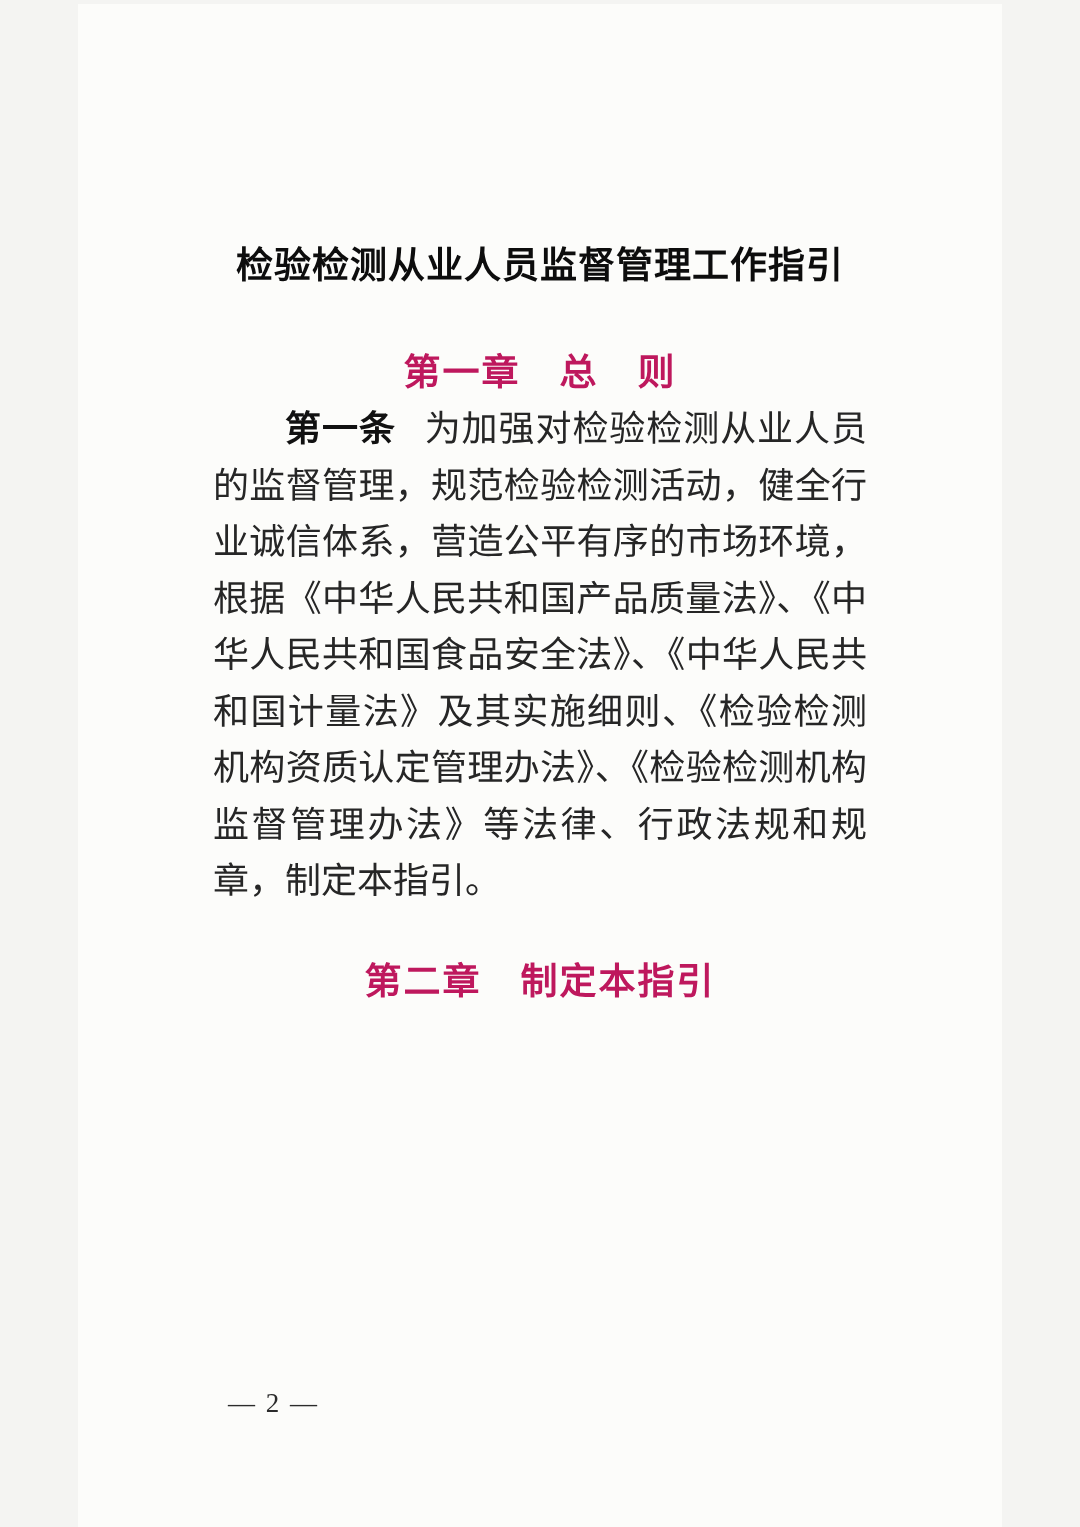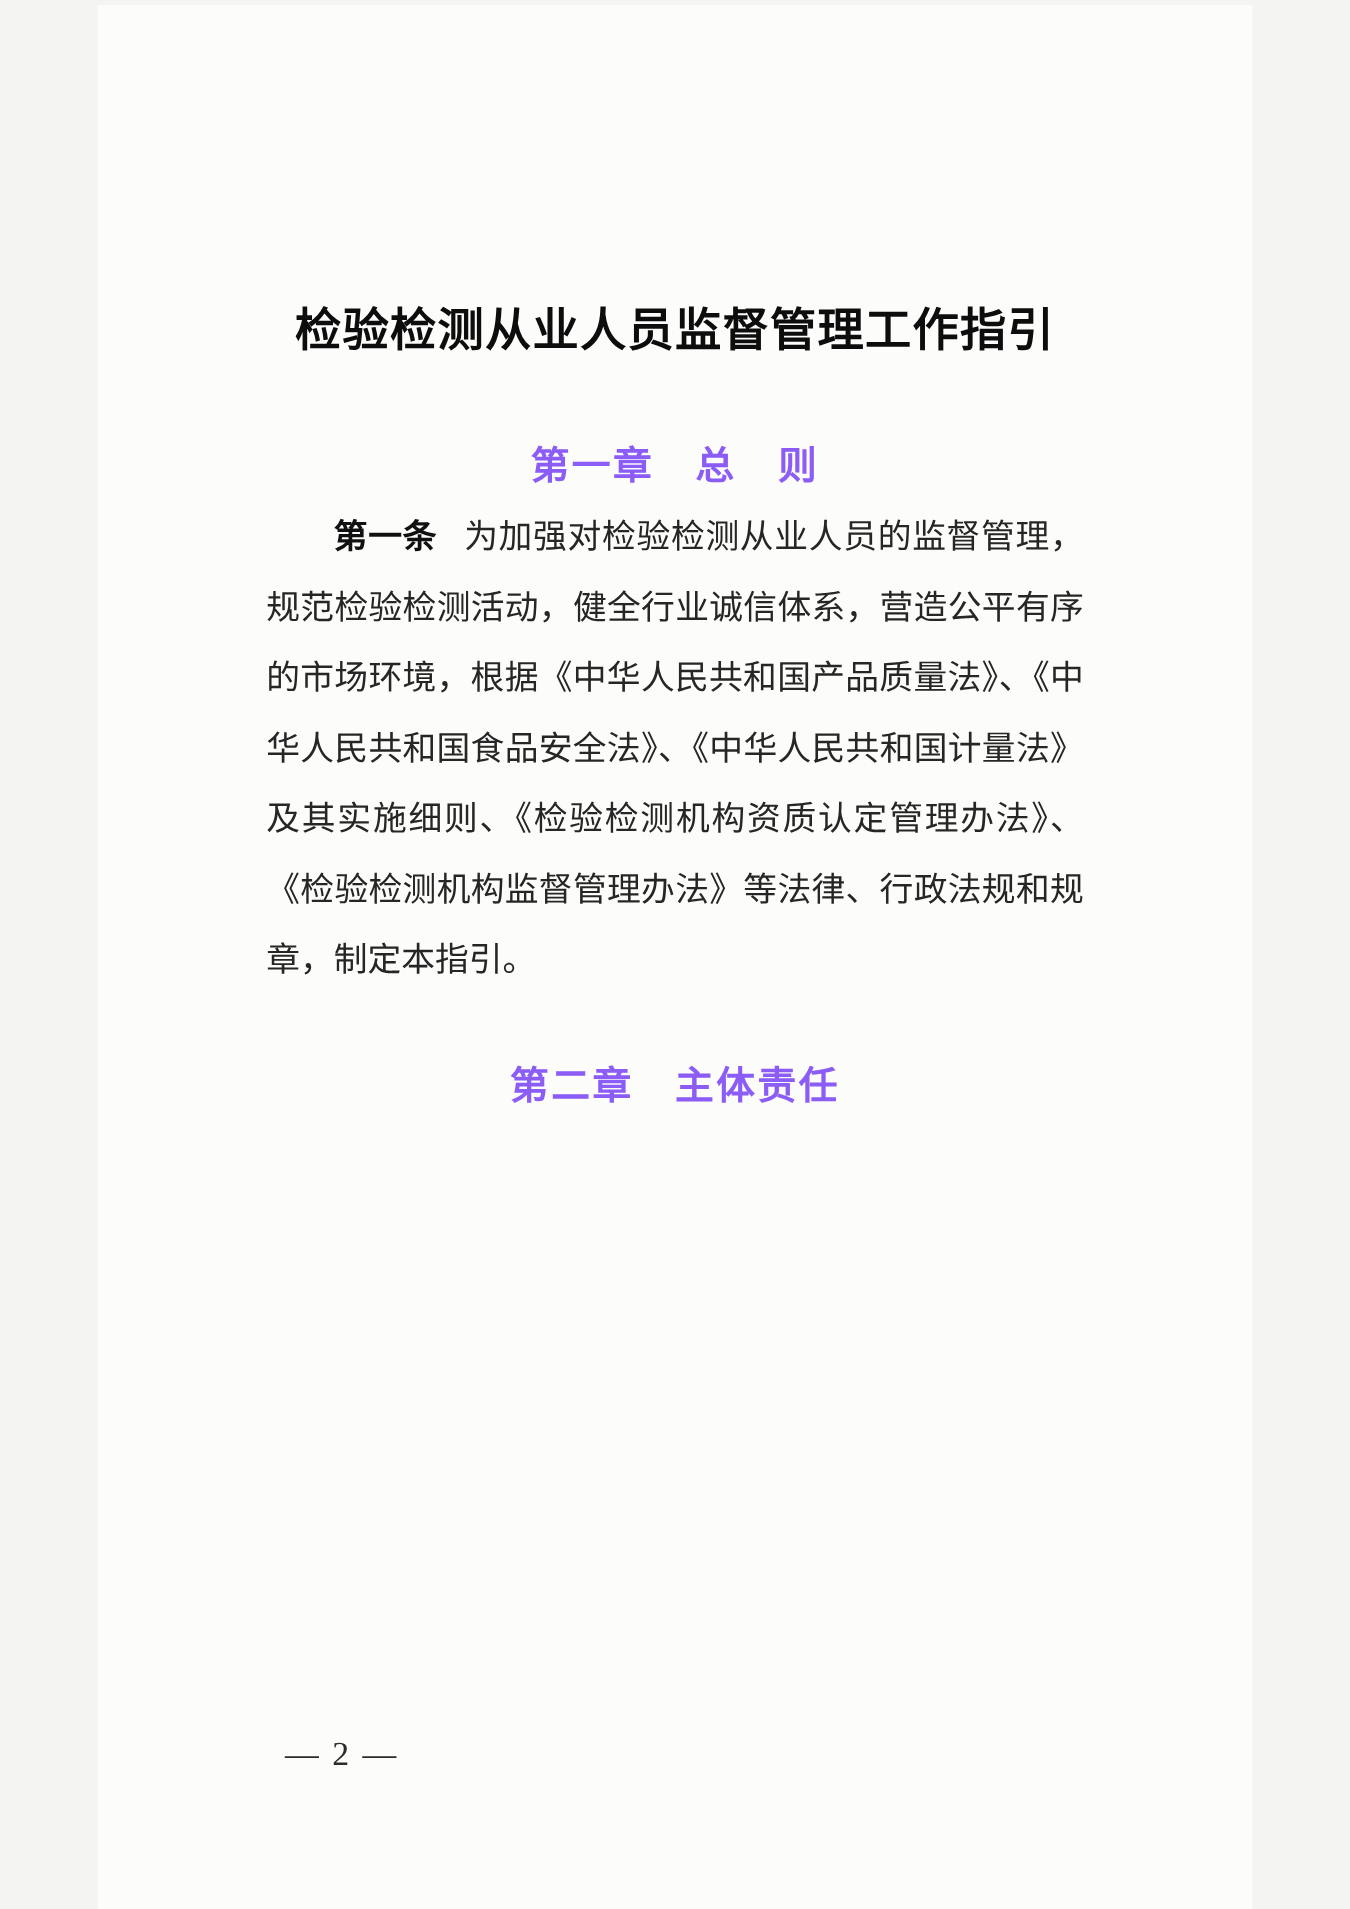--- a/index.html
+++ b/index.html
@@ -25,32 +25,32 @@
     font-size: 37px;
     line-height: 58px;
     font-weight: 700;
     letter-spacing: 1px;
     color: #0d0d0d;
     font-family: "Liberation Serif", "DejaVu Serif", serif;
   }
   .chapter-heading {
     margin: 0;
     text-align: center;
-    font-size: 31px;
+    font-size: 37px;
     line-height: 56px;
     font-weight: 700;
-    color: #8b5cf6;
+    color: #be185d;
     letter-spacing: 2px;
     font-family: "Liberation Sans", "DejaVu Sans", sans-serif;
   }
   .chapter-heading.first { margin-top: 50px; }
   .chapter-heading.second { margin-top: 44px; }
   .para {
     margin: 0;
-    font-size: 27px;
+    font-size: 36px;
     line-height: 56.5px;
     text-align: justify;
     text-indent: 2em;
     color: #262626;
   }
   .art-label {
     font-weight: 700;
     color: #111;
     margin-right: 0.8em;
     font-family: "Liberation Sans", "DejaVu Sans", sans-serif;
@@ -74,20 +74,20 @@
   <h1 class="doc-title">检验检测从业人员监督管理工作指引</h1>
 
   <h2 class="chapter-heading first">第一章　总　则</h2>
 
   <p class="para">
     <span class="art-label">第一条</span><span>为加强对检验检测从业人员的监督管理，规范检验检测活动，健全行业诚信体系，营造公平有序的市场环境，根据《中华人民共和国产品质量法》、《中华人民共和国食品安全法》、《中华人民共和国计量法》及其实施细则、《检验检测机构资质认定管理办法》、《检验检测机构监督管理办法》等法律、行政法规和规章，制定本指引。</span>
   </p>
 
 
 
-  <h2 class="chapter-heading second">第二章　主体责任</h2>
+  <h2 class="chapter-heading second">第二章　制定本指引</h2>
 
 
 
 
   <div class="page-number">— 2 —</div>
 
 </div>
 
 </body></html>

